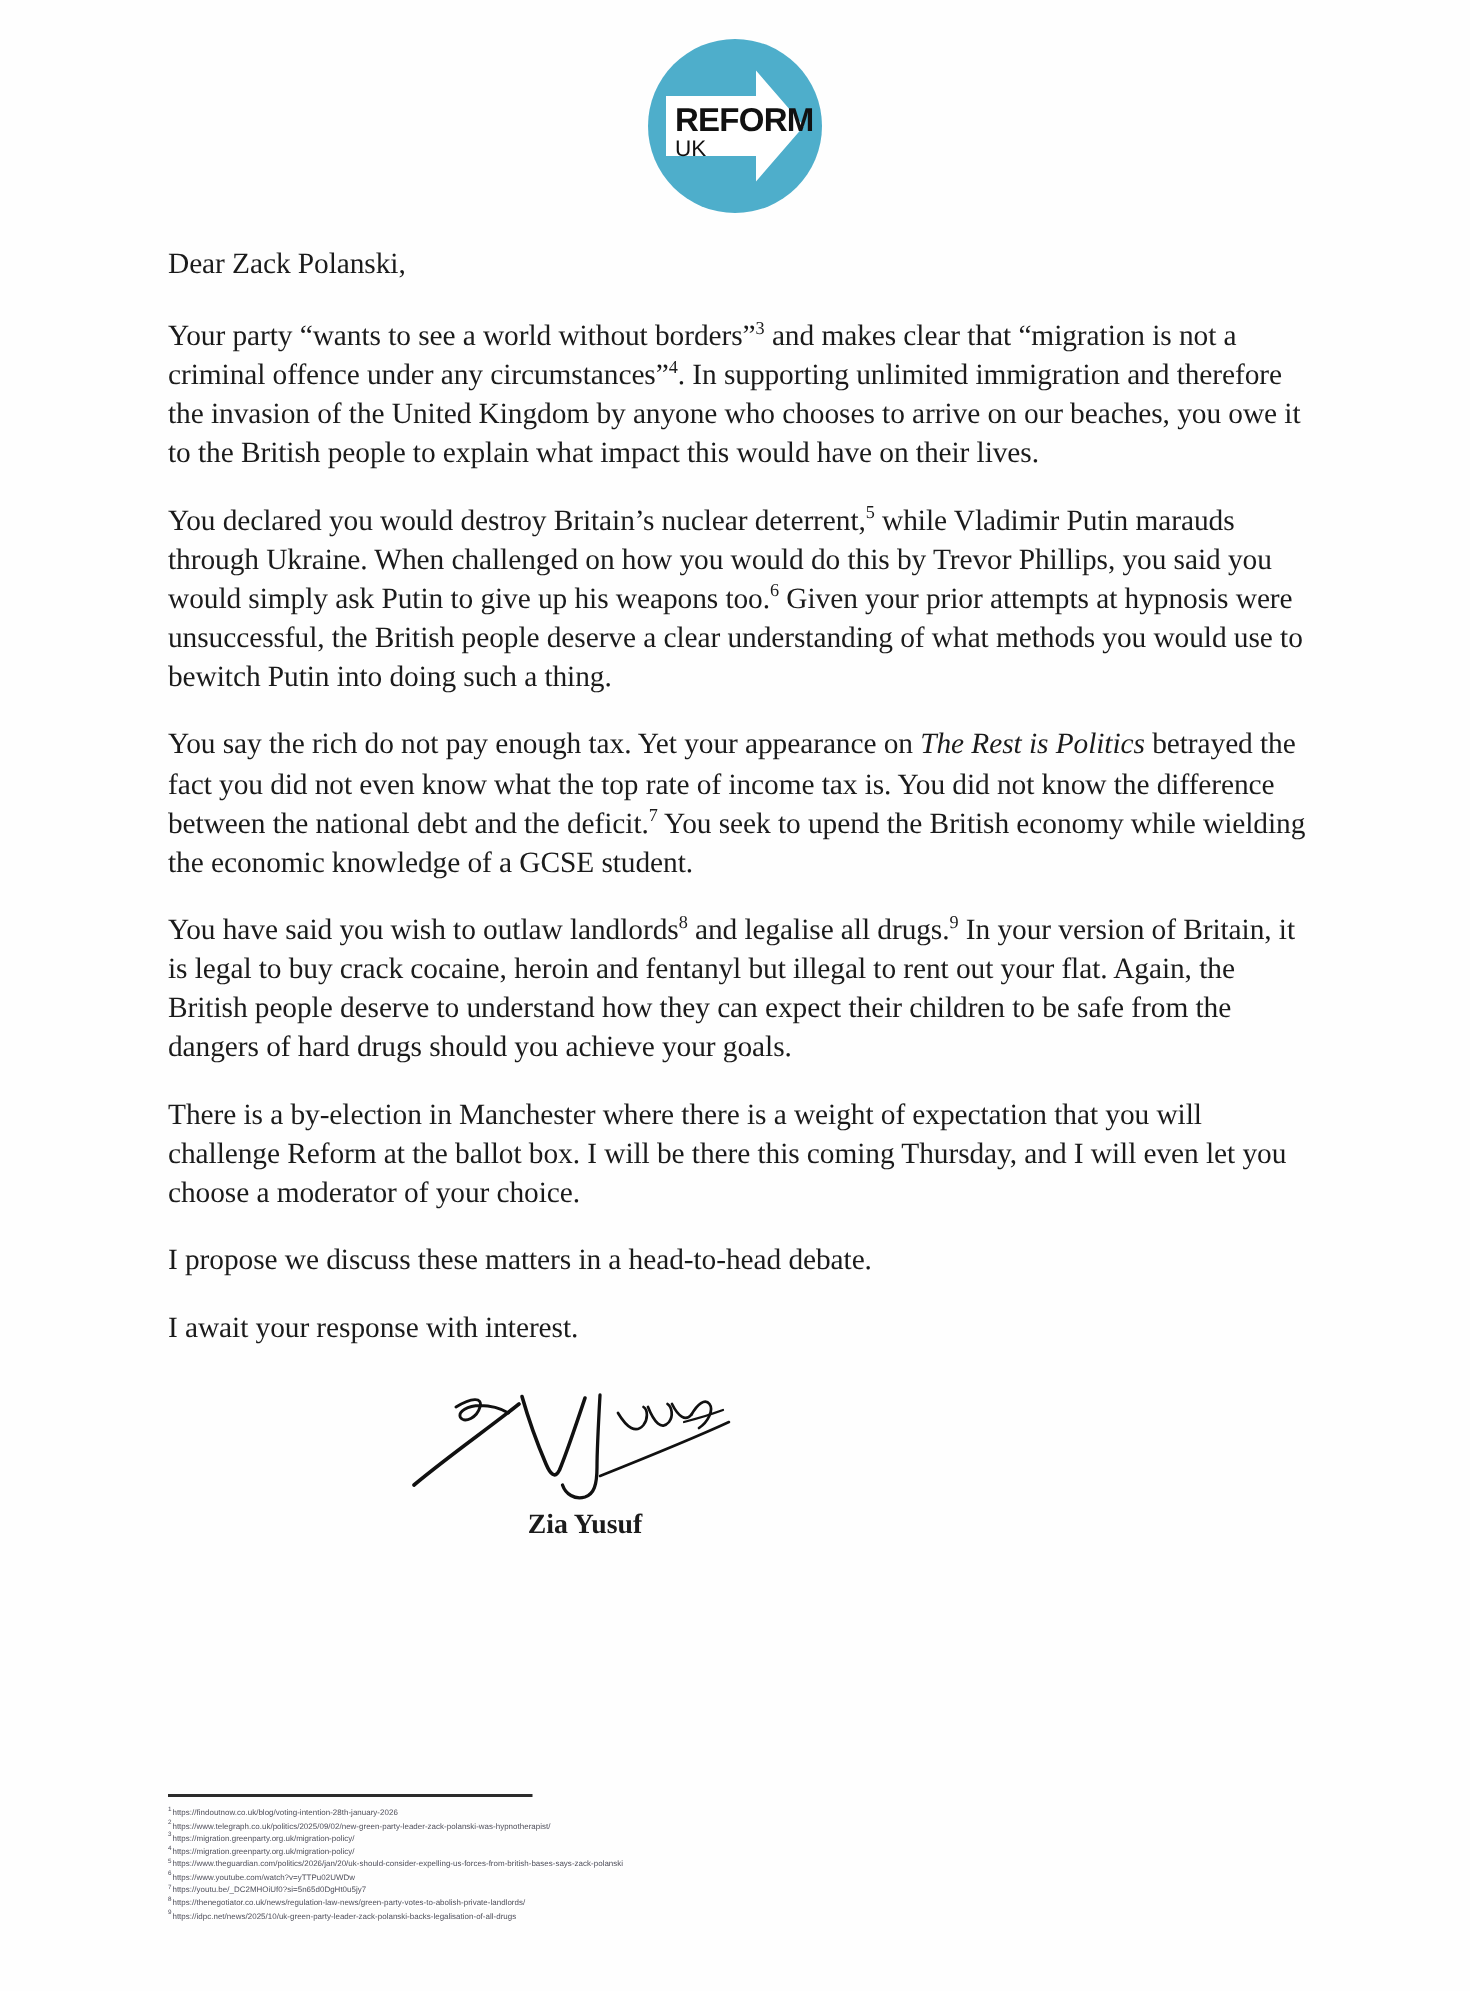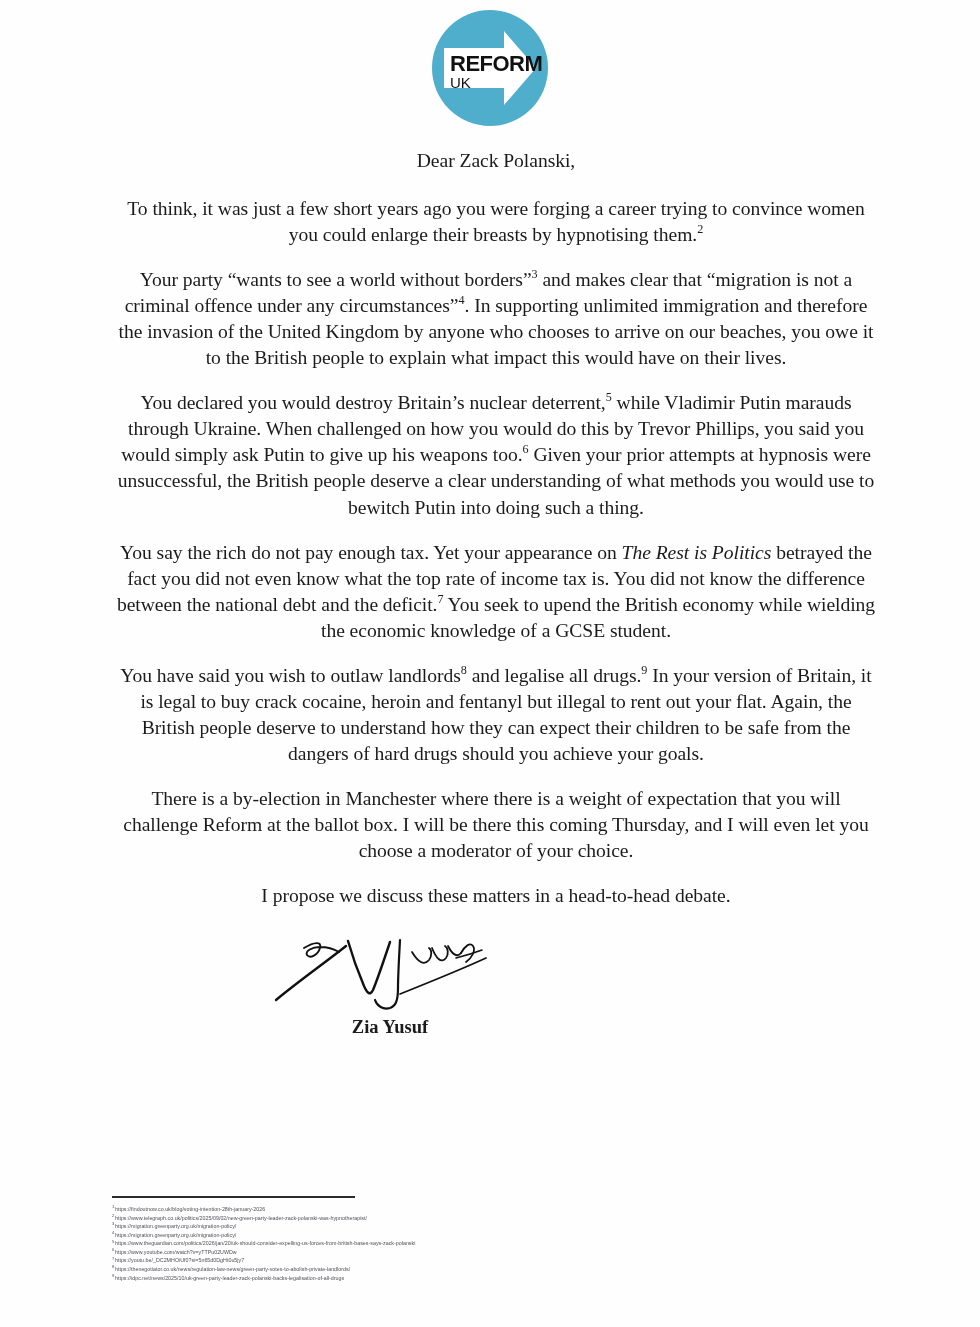--- a/index.html
+++ b/index.html
@@ -21,42 +21,42 @@
     width: 980px;
     height: 1327px;
     background: #fefefe;
     position: relative;
     box-sizing: border-box;
   }
 
   
   .letterhead {
     width: 100%;
-    padding-top: 8px;
+    padding-top: 24px;
     display: flex;
     justify-content: center;
     align-items: center;
   }
   .logo {
     width: 120px;
     height: 120px;
     position: relative;
   }
   .logo svg { display: block; width: 120px; height: 120px; }
 
   
   .letter {
     padding: 0 100px 0 112px;
     margin-top: 20px;
   }
   .letter p {
     font-size: 19.6px;
     line-height: 1.33;
     margin: 0 0 19px 0;
-    text-align: center;
+    text-align: left;
     letter-spacing: -0.05px;
   }
   .salutation {
     margin-bottom: 22px !important;
   }
   sup {
     font-size: 0.62em;
     vertical-align: super;
     line-height: 0;
   }
@@ -126,27 +126,27 @@
         <path d="M14 40 L74 40 L74 23 L106 60 L74 97 L74 80 L14 80 Z" fill="#ffffff"></path>
         <text x="20" y="63" font-family="Liberation Sans, sans-serif" font-size="22" font-weight="bold" fill="#111111" letter-spacing="-0.5">REFORM</text>
         <text x="20" y="80" font-family="Liberation Sans, sans-serif" font-size="15" fill="#111111">UK</text>
       </svg>
     </div>
   </div>
 
   <div class="letter">
     <p class="salutation">Dear Zack Polanski,</p>
     <div id="paragraph-host">
-        <p><span>To think, it was just a few short years ago you were forging a career trying to convince women you could enlarge their breasts by hypnotising them.</span><sup>2</sup></p>
         <p><span>Your party “wants to see a world without borders”</span><sup>3</sup><span> and makes clear that “migration is not a criminal offence under any circumstances”</span><sup>4</sup><span>. In supporting unlimited immigration and therefore the invasion of the United Kingdom by anyone who chooses to arrive on our beaches, you owe it to the British people to explain what impact this would have on their lives.</span></p>
         <p><span>You declared you would destroy Britain’s nuclear deterrent,</span><sup>5</sup><span> while Vladimir Putin marauds through Ukraine. When challenged on how you would do this by Trevor Phillips, you said you would simply ask Putin to give up his weapons too.</span><sup>6</sup><span> Given your prior attempts at hypnosis were unsuccessful, the British people deserve a clear understanding of what methods you would use to bewitch Putin into doing such a thing.</span></p>
         <p><span>You say the rich do not pay enough tax. Yet your appearance on </span><em>The Rest is Politics</em><span> betrayed the fact you did not even know what the top rate of income tax is. You did not know the difference between the national debt and the deficit.</span><sup>7</sup><span> You seek to upend the British economy while wielding the economic knowledge of a GCSE student.</span></p>
         <p><span>You have said you wish to outlaw landlords</span><sup>8</sup><span> and legalise all drugs.</span><sup>9</sup><span> In your version of Britain, it is legal to buy crack cocaine, heroin and fentanyl but illegal to rent out your flat. Again, the British people deserve to understand how they can expect their children to be safe from the dangers of hard drugs should you achieve your goals.</span></p>
         <p><span>There is a by-election in Manchester where there is a weight of expectation that you will challenge Reform at the ballot box. I will be there this coming Thursday, and I will even let you choose a moderator of your choice.</span></p>
         <p><span>I propose we discuss these matters in a head-to-head debate.</span></p>
+        <p><span>I await your response with interest.</span></p>
       </div>
   </div>
 
   <div class="sign-block">
     <svg class="signature-mark" viewBox="0 0 260 86" xmlns="http://www.w3.org/2000/svg" aria-hidden="true">
       <g fill="none" stroke="#111111" stroke-linecap="round" stroke-linejoin="round">
         <path d="M16 72 C40 52 66 34 86 18" stroke-width="2.4"></path>
         <path d="M44 20 C54 14 62 13 60 20 C58 27 50 31 47 27 C45 23 52 19 60 19 C68 19 74 21 79 24" stroke-width="1.9"></path>
         <path d="M88 13 C92 27 98 44 104 58 C107 65 110 68 113 62 C118 50 124 32 130 14" stroke-width="2.4"></path>
         <path d="M140 12 C139 30 138 48 138 60 C138 72 136 78 130 80 C123 82 117 78 115 72" stroke-width="2.2"></path>

